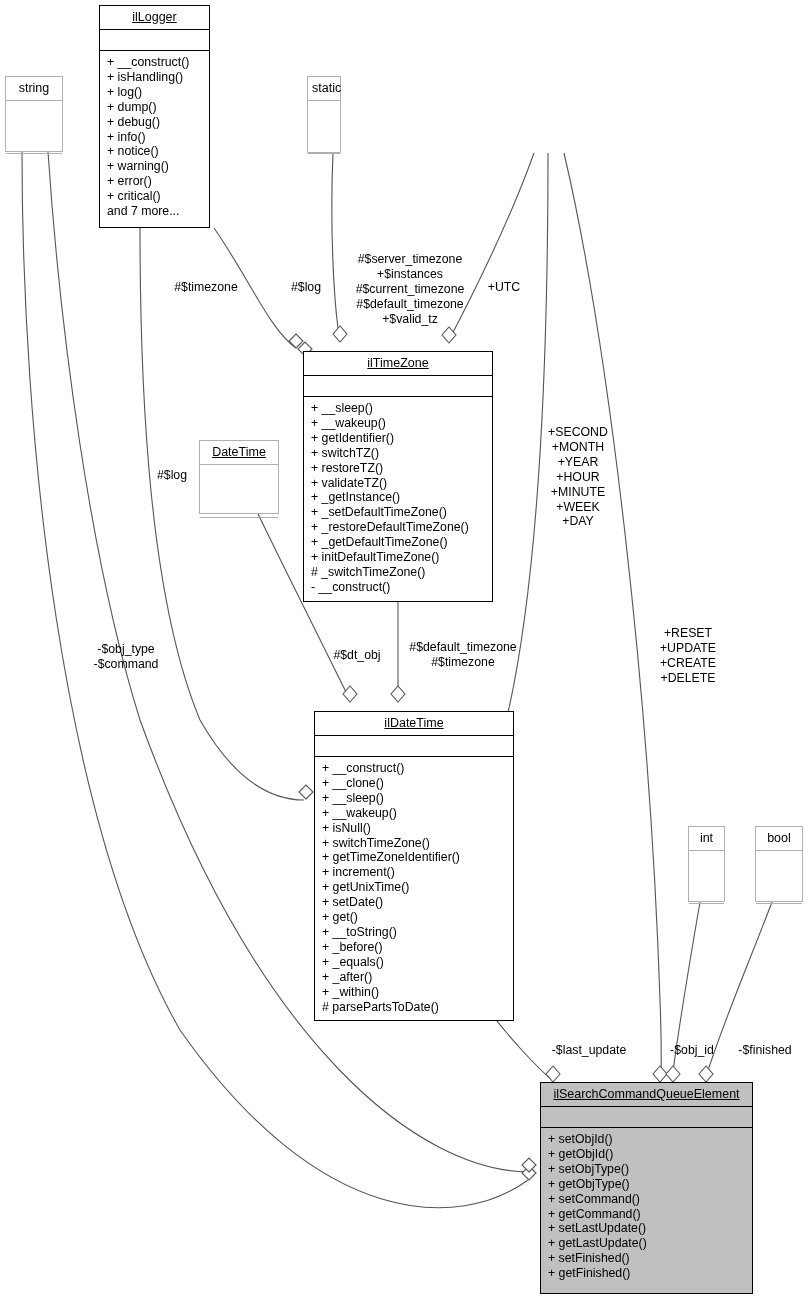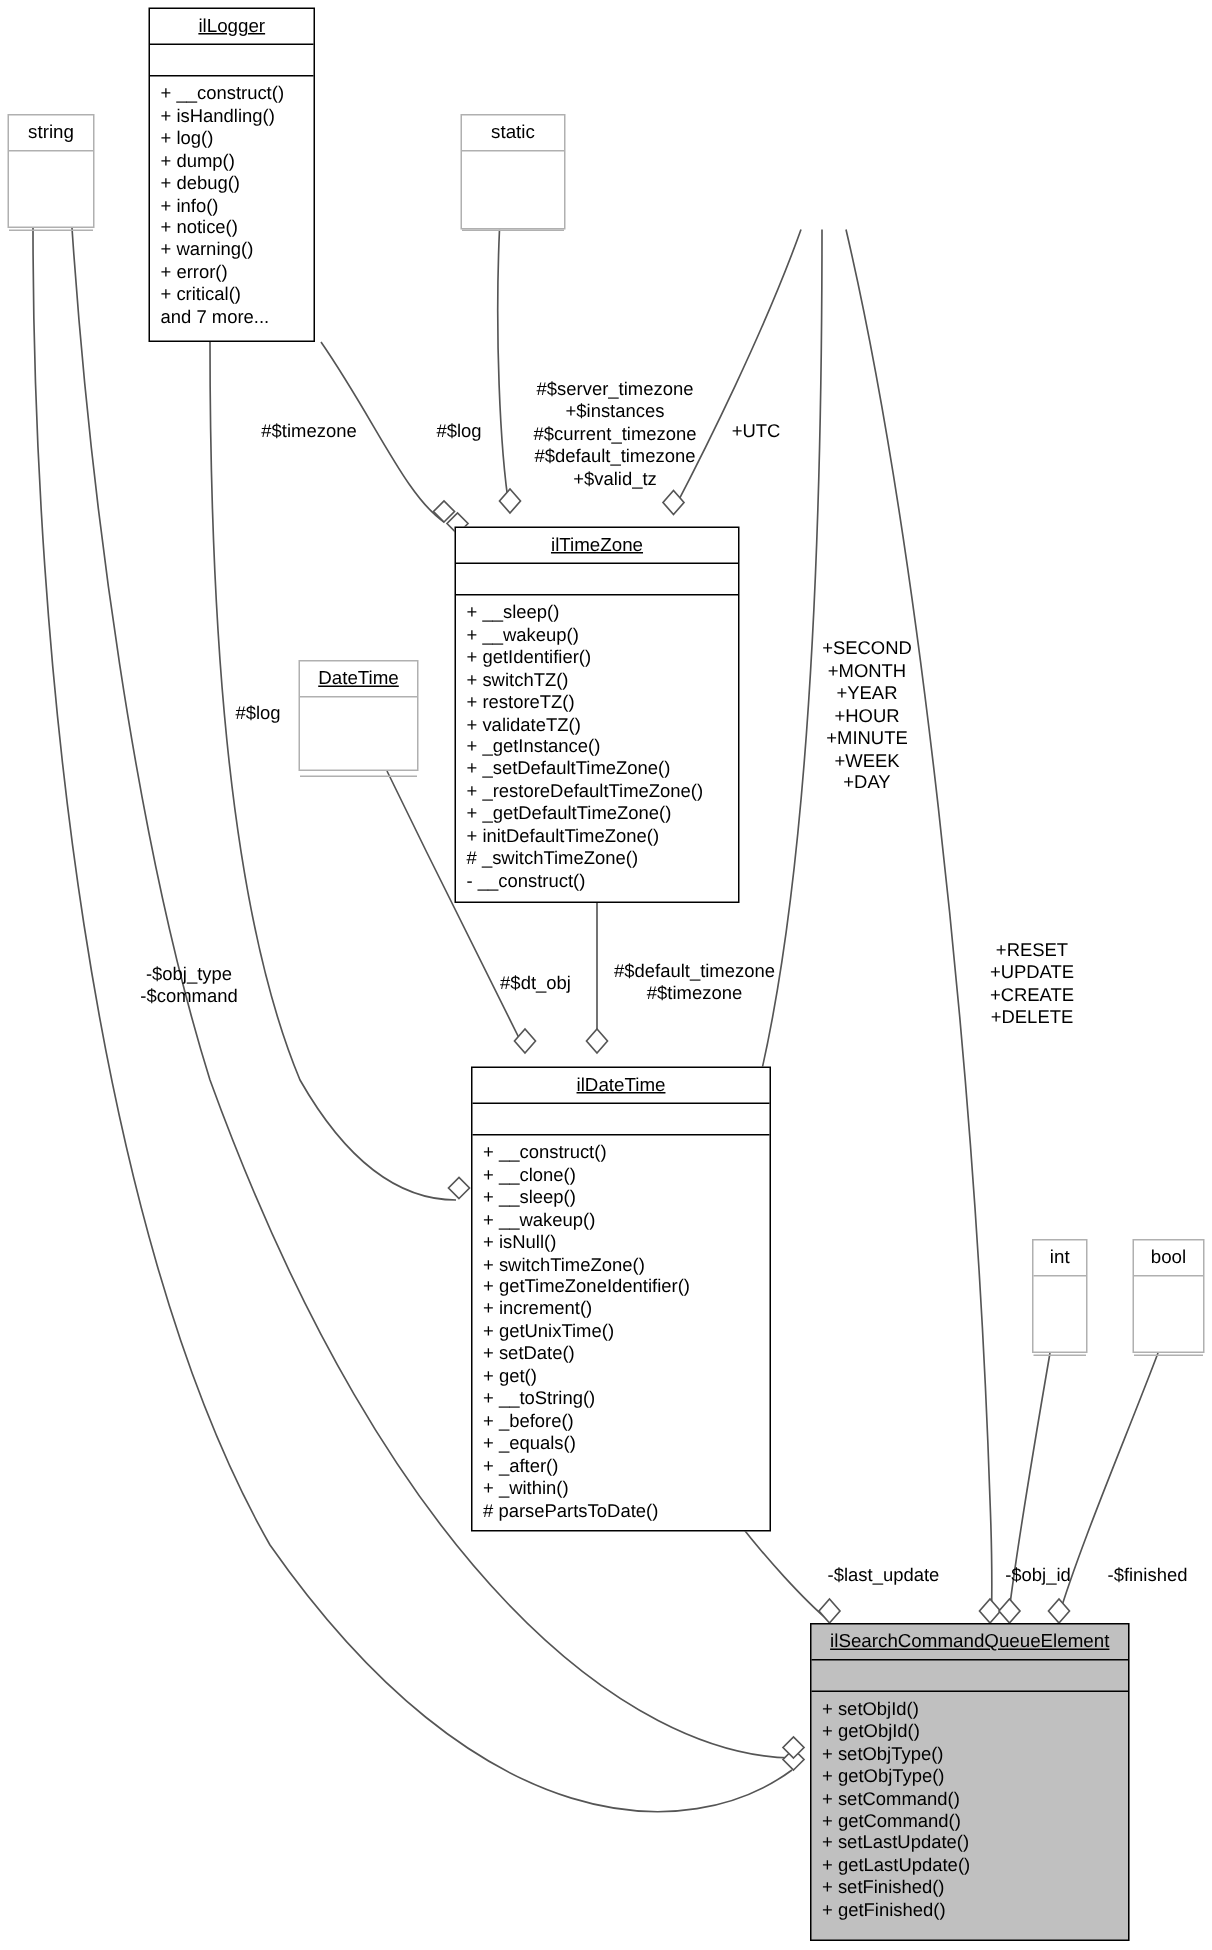--- a/index.html
+++ b/index.html
@@ -153,21 +153,21 @@
         <div class="op">+ debug()</div>
         <div class="op">+ info()</div>
         <div class="op">+ notice()</div>
         <div class="op">+ warning()</div>
         <div class="op">+ error()</div>
         <div class="op">+ critical()</div>
         <div class="op">and 7 more...</div>
       </div>
   </div>
 
-  <div class="umlbox plain" style="left:307px; top:76px; width:70px; height:77px;">
+  <div class="umlbox plain" style="left:307px; top:76px; width:34px; height:77px;">
     <div class="uml-title">static</div>
     <div class="uml-attrs"></div>
     <div class="uml-ops"></div>
   </div>
 
 
   <div class="umlbox main" style="left:303px; top:351px; width:190px; height:251px;">
     <div class="uml-title">ilTimeZone</div>
     <div class="uml-attrs"></div>
     <div class="uml-ops">

